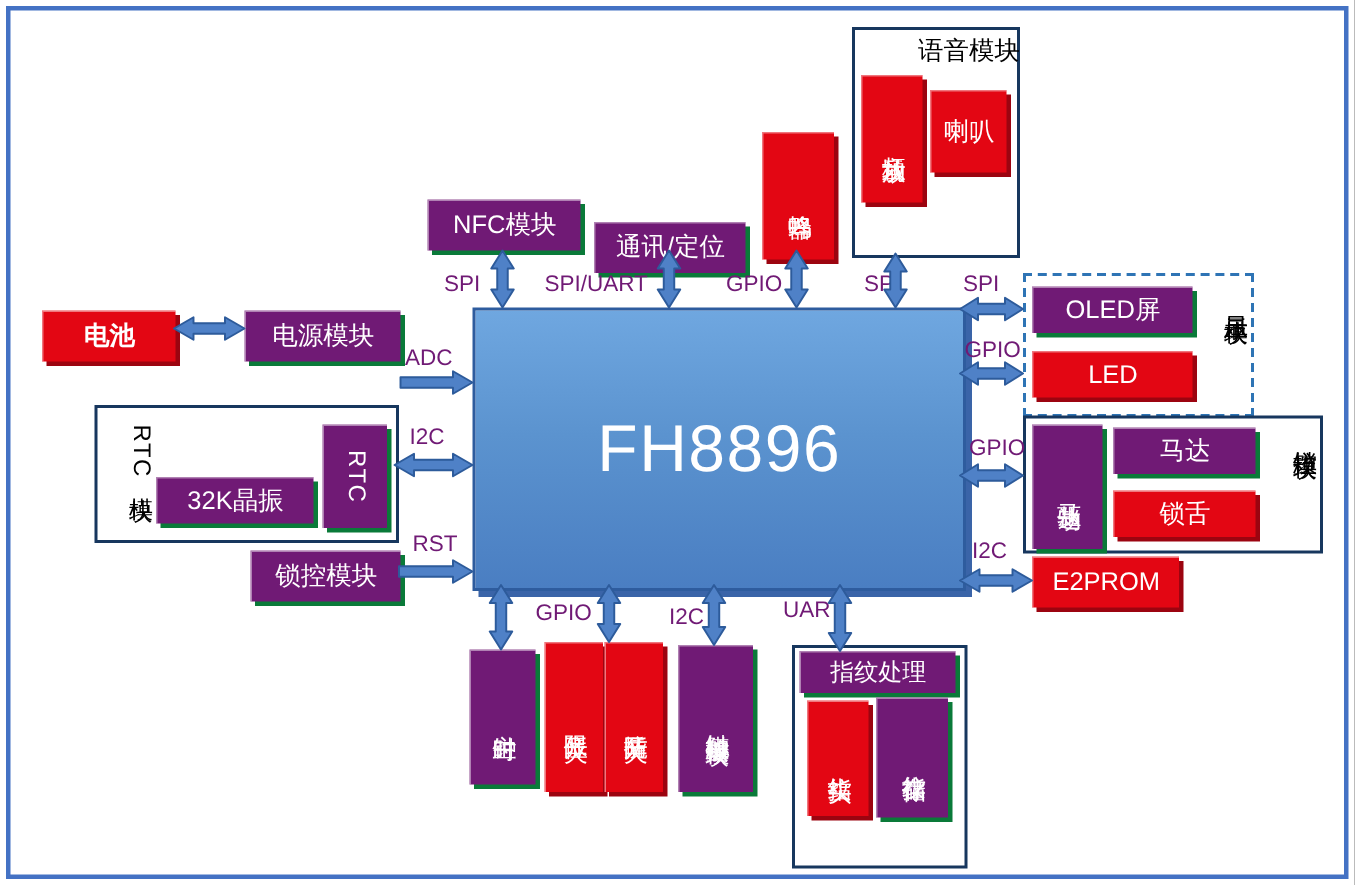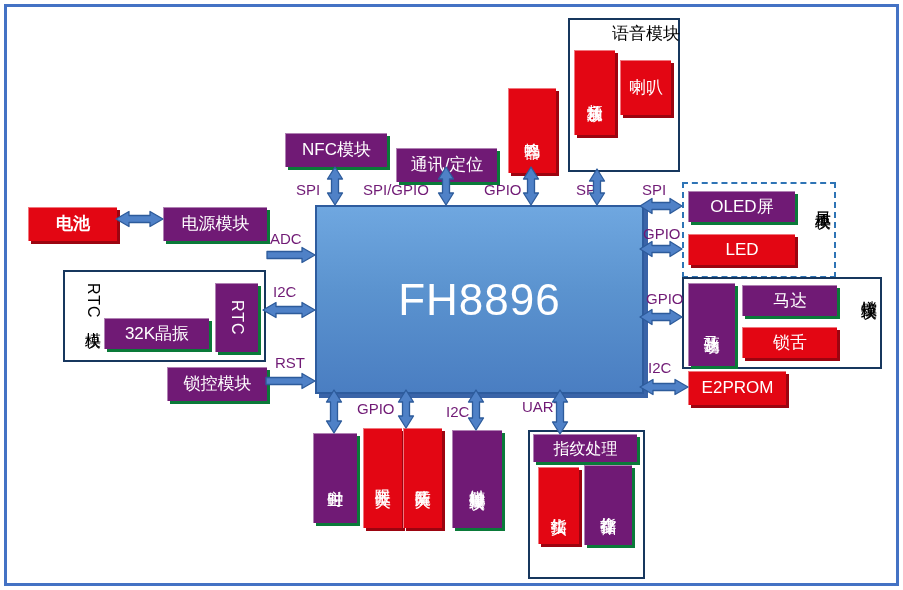--- a/index.html
+++ b/index.html
@@ -73,21 +73,21 @@
   <div class="box green vert" style="left:584px;top:465px;width:47px;height:73px;">指纹存储</div>
 
   <div class="box green" style="left:688px;top:191px;width:106px;height:30px;">OLED屏</div>
   <div class="box red" style="left:688px;top:234px;width:106px;height:30px;">LED</div>
   <div class="box green vert" style="left:688px;top:283px;width:46px;height:76px;">马达驱动</div>
   <div class="box green" style="left:742px;top:285px;width:94px;height:30px;">马达</div>
   <div class="box red" style="left:742px;top:327px;width:94px;height:30px;">锁舌</div>
   <div class="box red" style="left:688px;top:371px;width:97px;height:33px;">E2PROM</div>
 
   <div class="bus" style="left:296px;top:181px;">SPI</div>
-  <div class="bus" style="left:363px;top:181px;">SPI/GPIO</div>
+  <div class="bus" style="left:363px;top:181px;">SPI/UART</div>
   <div class="bus" style="left:484px;top:181px;">GPIO</div>
   <div class="bus" style="left:576px;top:181px;">SPI</div>
   <div class="bus" style="left:270px;top:230px;">ADC</div>
   <div class="bus" style="left:273px;top:283px;">I2C</div>
   <div class="bus" style="left:275px;top:354px;">RST</div>
   <div class="bus" style="left:357px;top:400px;">GPIO</div>
   <div class="bus" style="left:446px;top:403px;">I2C</div>
   <div class="bus" style="left:522px;top:398px;">UART</div>
   <div class="bus" style="left:642px;top:181px;">SPI</div>
   <div class="bus" style="left:643px;top:225px;">GPIO</div>

